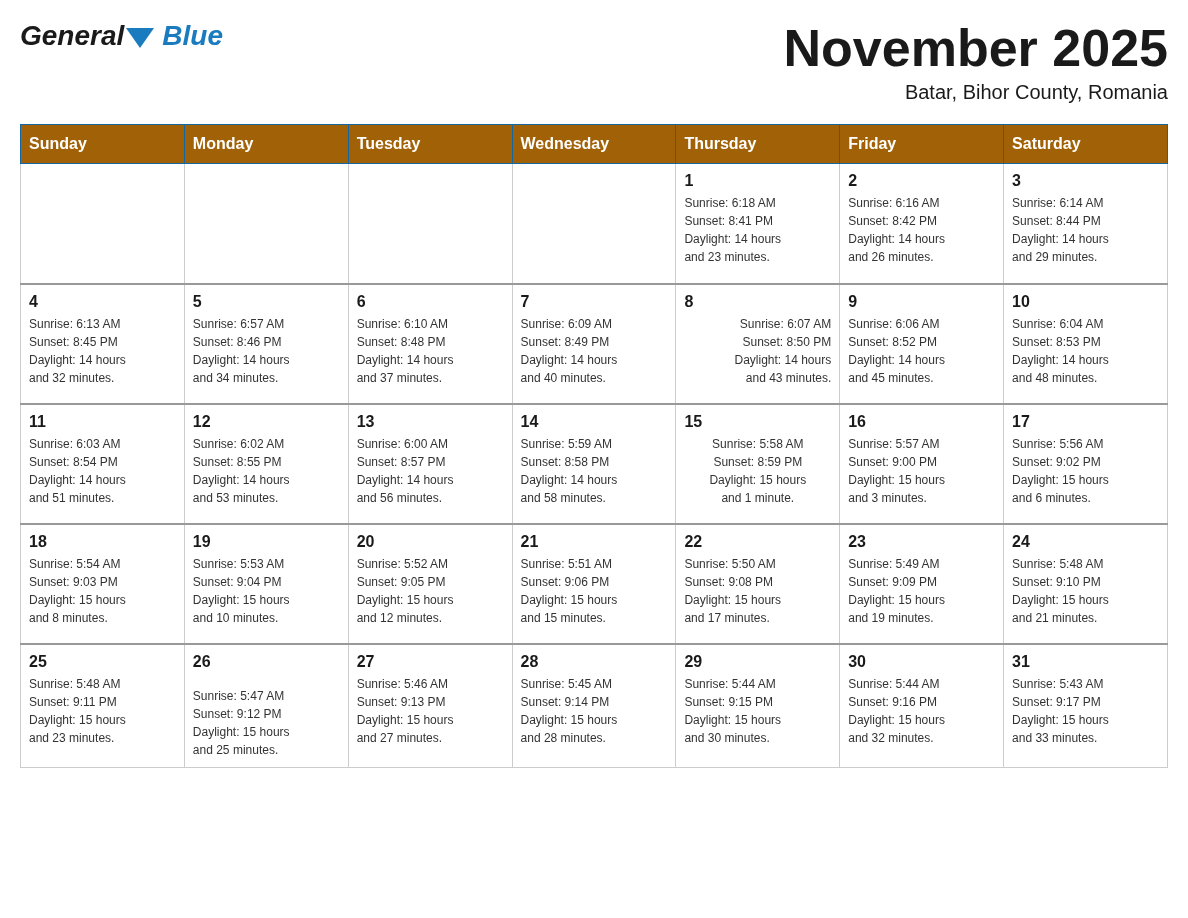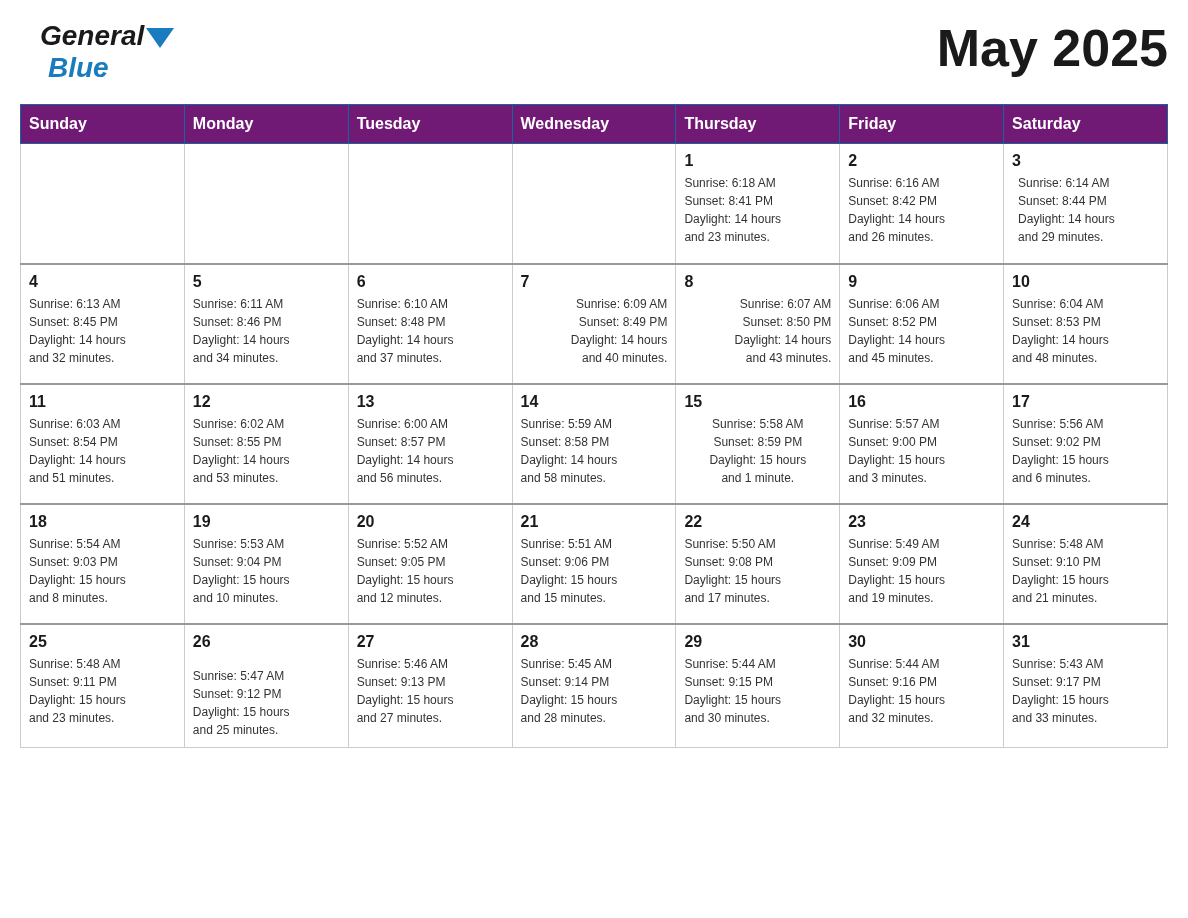--- a/index.html
+++ b/index.html
@@ -11,23 +11,22 @@
       min-height: 918px;
     }
     .header {
       display: flex;
       justify-content: space-between;
       align-items: flex-start;
       margin-bottom: 20px;
     }
     .logo {
       display: flex;
-      flex-direction: column;
+      flex-direction: row;
       align-items: flex-start;
-      margin-left: 20px;
     }
     .logo-top {
       display: flex;
       align-items: center;
     }
     .logo-general {
       font-size: 28px;
       font-weight: bold;
       color: #1a1a1a;
       font-style: italic;
@@ -54,21 +53,21 @@
       font-size: 20px;
       color: #1a1a1a;
       margin-top: 4px;
     }
     .calendar {
       width: 100%;
       border-collapse: collapse;
       border: 1px solid #ccc;
     }
     .calendar th {
-      background-color: #701a75;
+      background-color: #a16207;
       color: #fff;
       font-size: 16px;
       font-weight: bold;
       padding: 10px 8px;
       text-align: left;
       border: 1px solid #1565a0;
     }
     .calendar td {
       vertical-align: top;
       padding: 8px;
@@ -102,21 +101,22 @@
   <div class="logo">
     <div class="logo-top">
       <span class="logo-general">General</span>
       <div class="logo-triangle"></div>
     </div>
     <div style="display:flex; align-items:center; margin-left:4px;justify-content:center;">
       <span style="font-size:28px; font-weight:bold; color:#1a7bbf; font-style:italic; margin-left:4px;">Blue</span>
     </div>
   </div>
   <div class="title-section">
-    <div class="month-title">May 2025</div>
+    <div class="month-title">November 2025</div>
+    <div class="location">Batar, Bihor County, Romania</div>
   </div>
 </div>
 
 <table class="calendar">
   <thead>
     <tr>
       <th>Sunday</th>
       <th>Monday</th>
       <th>Tuesday</th>
       <th>Wednesday</th>
@@ -140,51 +140,51 @@
         </td>
         <td>
           <div class="day-number">2</div>
           <div class="day-info" style="white-space: pre-line;">Sunrise: 6:16 AM
 Sunset: 8:42 PM
 Daylight: 14 hours
 and 26 minutes.</div>
         </td>
         <td>
           <div class="day-number">3</div>
-          <div class="day-info" style="white-space: pre-line; margin-left: 6px;">Sunrise: 6:14 AM
+          <div class="day-info" style="white-space: pre-line;">Sunrise: 6:14 AM
 Sunset: 8:44 PM
 Daylight: 14 hours
 and 29 minutes.</div>
         </td>
       </tr>
       <tr class="row-separator">
         <td>
           <div class="day-number">4</div>
           <div class="day-info" style="white-space: pre-line;">Sunrise: 6:13 AM
 Sunset: 8:45 PM
 Daylight: 14 hours
 and 32 minutes.</div>
         </td>
         <td>
           <div class="day-number">5</div>
-          <div class="day-info" style="white-space: pre-line;">Sunrise: 6:11 AM
+          <div class="day-info" style="white-space: pre-line;">Sunrise: 6:57 AM
 Sunset: 8:46 PM
 Daylight: 14 hours
 and 34 minutes.</div>
         </td>
         <td>
           <div class="day-number">6</div>
           <div class="day-info" style="white-space: pre-line;">Sunrise: 6:10 AM
 Sunset: 8:48 PM
 Daylight: 14 hours
 and 37 minutes.</div>
         </td>
         <td>
           <div class="day-number">7</div>
-          <div class="day-info" style="white-space: pre-line; text-align: right;">Sunrise: 6:09 AM
+          <div class="day-info" style="white-space: pre-line;">Sunrise: 6:09 AM
 Sunset: 8:49 PM
 Daylight: 14 hours
 and 40 minutes.</div>
         </td>
         <td>
           <div class="day-number">8</div>
           <div class="day-info" style="white-space: pre-line; text-align: right;">Sunrise: 6:07 AM
 Sunset: 8:50 PM
 Daylight: 14 hours
 and 43 minutes.</div>

